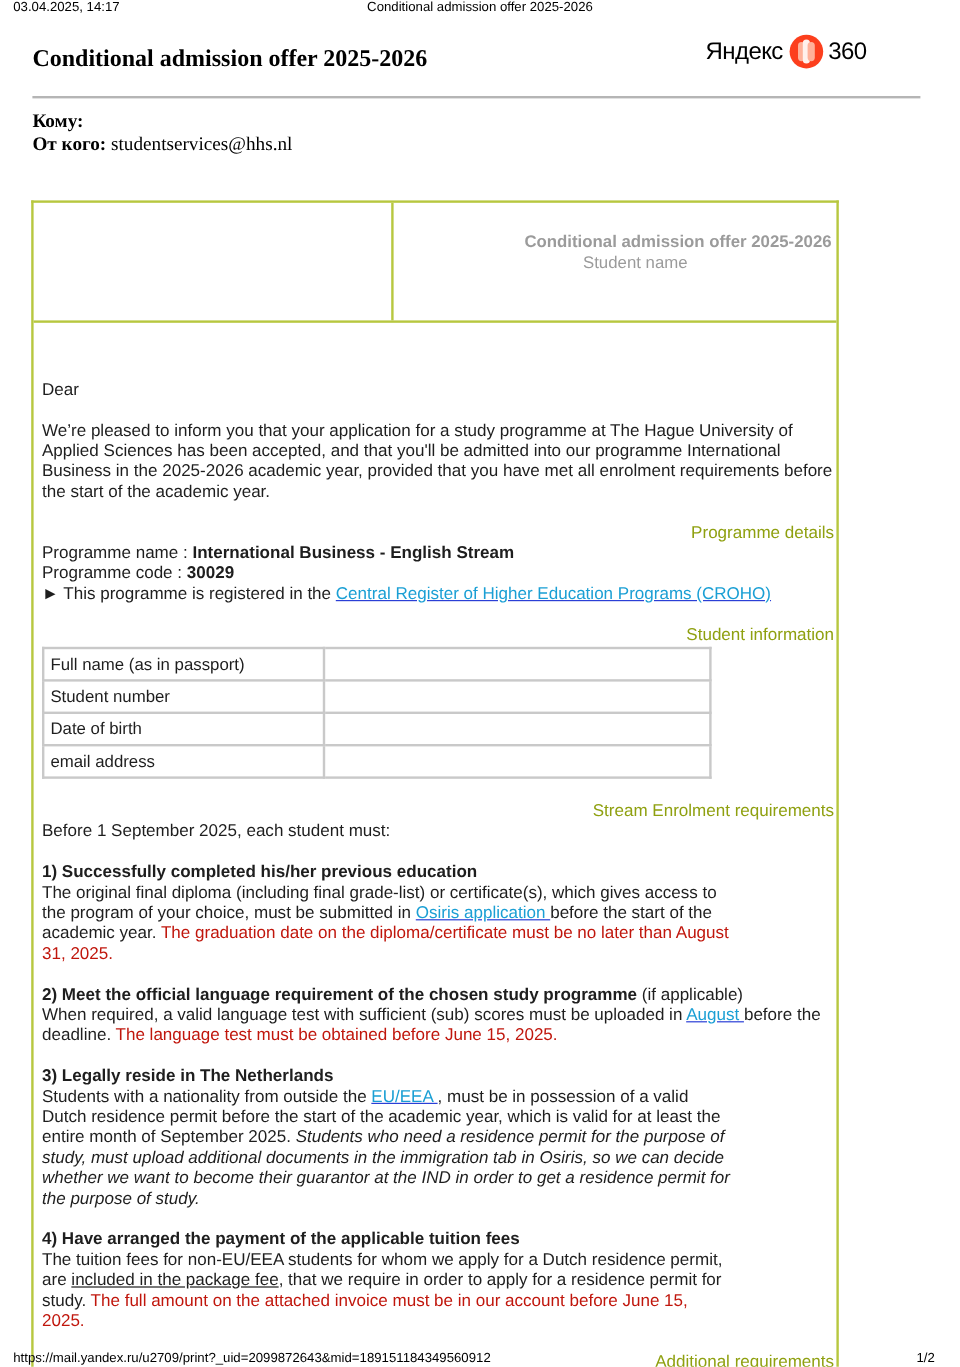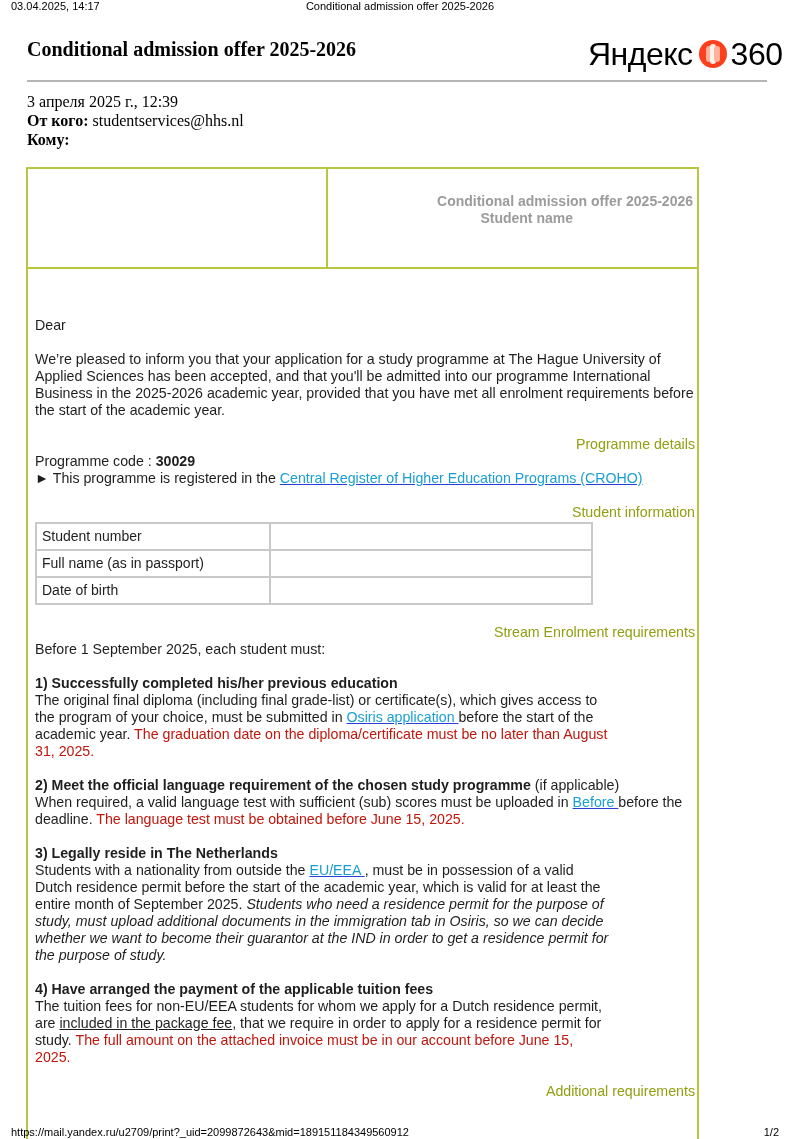--- a/index.html
+++ b/index.html
@@ -1,37 +1,37 @@
 <!DOCTYPE html>
 <html><head>
 <meta charset="utf-8">
 <style>
   html, body { margin: 0; padding: 0; background: #ffffff; }
   body { width: 800px; height: 1139px; position: relative; overflow: hidden; font-family: "Liberation Sans", sans-serif; color: #111; }
   .print-header { position: absolute; top: 0; left: 0; width: 800px; height: 14px; font-size: 11px; color: #000; }
   .print-header .date { position: absolute; left: 11px; top: 0; }
   .print-header .title { position: absolute; left: 0; width: 800px; text-align: center; top: 0; }
   .mail-title { position: absolute; left: 27px; top: 38px; font-family: "Liberation Serif", serif; font-weight: bold; font-size: 20px; color: #000; }
-  .logo { position: absolute; left: 588px; top: 36px; height: 36px; display: flex; align-items: center; font-family: "Liberation Sans", sans-serif; font-size: 32px; color: #000; letter-spacing: -0.5px; }
+  .logo { position: absolute; left: 588px; top: 25px; height: 36px; display: flex; align-items: center; font-family: "Liberation Sans", sans-serif; font-size: 20px; color: #000; letter-spacing: -0.5px; }
   .logo .brand { font-weight: normal; }
   .logo .mark { width: 28px; height: 28px; border-radius: 50%; background: #fc3f1d; margin: 0 4px 0 6px; position: relative; display: inline-block; }
   .logo .mark::before, .logo .mark::after { content: ""; position: absolute; top: 6px; width: 6px; height: 16px; border-radius: 3px; background: #ffb199; }
   .logo .mark::before { left: 7px; }
   .logo .mark::after { left: 15px; }
   .logo .mark .mid { position: absolute; left: 11px; top: 4px; width: 6px; height: 20px; border-radius: 3px; background: #fff1ec; }
   .logo .num { font-weight: normal; }
   .hr { position: absolute; left: 27px; top: 80px; width: 740px; height: 0; border-top: 2px solid #b5b5b5; }
   .meta { position: absolute; left: 27px; top: 92px; font-family: "Liberation Serif", serif; font-size: 16px; line-height: 19px; color: #000; }
   .meta b { font-weight: bold; }
   .frame { position: absolute; left: 26px; top: 167px; width: 669px; height: 990px; border-left: 2px solid #b7c73f; border-right: 2px solid #b7c73f; border-top: 2px solid #b7c73f; }
   .head-box { position: absolute; left: 0; top: 0; width: 669px; height: 98px; border-bottom: 2px solid #b7c73f; }
   .head-box .divider { position: absolute; left: 298px; top: 0; width: 2px; height: 98px; background: #b7c73f; }
   .head-box .right { position: absolute; left: 300px; right: 4px; top: 24px; text-align: right; color: #9b9b9b; font-size: 14px; line-height: 17px; }
   .head-box .right .t { font-weight: bold; }
-  .head-box .right .s { padding-right: 120px; font-weight: bold; }
+  .head-box .right .s { padding-right: 120px; }
   .content { position: absolute; left: 7px; top: 124px; width: 660px; font-size: 14.2px; line-height: 17px; color: #1e1e1e; margin-top: 24px; }
   .content p { margin: 0; }
   .gap { height: 17px; }
   .sec { color: #8fa010; font-weight: normal; text-align: right; }
   .red { color: #c0160c; }
   a.lnk { color: #1a9fd4; text-decoration: underline; text-decoration-color: #2b3fd6; }
   .ul { text-decoration: underline; }
   table.info { border-collapse: collapse; margin-top: 1px; width: 558px; }
   table.info td { border: 2px solid #c9c9c9; height: 25px; padding: 0 5px; font-size: 14px; color: #1e1e1e; }
   table.info td.k { width: 222px; }
@@ -53,74 +53,78 @@
   <span class="brand">Яндекс</span>
   <span class="mark">
       <span class="mid"></span>
     </span>
   <span class="num">360</span>
 </div>
 
 <div class="hr"></div>
 
 <div class="meta">
-  <div>3 апреля 2025 г., 12:39</div>
+  <div><b>Кому:</b> <span></span></div>
   <div><b>От кого:</b> <span>studentservices@hhs.nl</span></div>
-  <div><b>Кому:</b> <span></span></div>
 </div>
 
 <div class="frame">
   <div class="head-box">
     <div class="divider"></div>
     <div class="right">
       <div class="t">Conditional admission offer 2025-2026</div>
       <div class="s">Student name</div>
     </div>
   </div>
 
   <div class="content">
     <p>Dear</p>
     <div class="gap"></div>
     <p>We’re pleased to inform you that your application for a study programme at The Hague University of Applied Sciences has been accepted, and that you'll be admitted into our programme International Business in the 2025-2026 academic year, provided that you have met all enrolment requirements before the start of the academic year.</p>
     <div class="gap"></div>
 
     <p class="sec">Programme details</p>
+    <p><span>Programme name : </span><b>International Business - English Stream</b></p>
     <p><span>Programme code : </span><b>30029</b></p>
     <p><span>► This programme is registered in the </span><a class="lnk" href="#">Central Register of Higher Education Programs (CROHO)</a></p>
     <div class="gap"></div>
 
     <p class="sec">Student information</p>
     <table class="info">
       <tbody>
           <tr>
+            <td class="k">Full name (as in passport)</td>
+            <td></td>
+          </tr>
+      <tr>
             <td class="k">Student number</td>
             <td></td>
           </tr>
       <tr>
-            <td class="k">Full name (as in passport)</td>
+            <td class="k">Date of birth</td>
             <td></td>
           </tr>
       <tr>
-            <td class="k">Date of birth</td>
+            <td class="k">email address</td>
             <td></td>
           </tr>
     </tbody>
       </table>
     <div style="height:19px"></div>
 
     <p class="sec">Stream Enrolment requirements</p>
     <p>Before 1 September 2025, each student must:</p>
     <div class="gap"></div>
 
     <p style="font-weight:bold">1) Successfully completed his/her previous education</p>
     <p style="width:575px"><span>The original final diploma (including final grade-list) or certificate(s), which gives access to the program of your choice, must be submitted in </span><a class="lnk" href="#">Osiris application </a><span>before the start of the academic year. </span><span class="red">The graduation date on the diploma/certificate must be no later than August 31, 2025.</span></p>
     <div class="gap"></div>
 
     <p><b>2) Meet the official language requirement of the chosen study programme</b><span> (if applicable)</span></p>
-    <p><span>When required, a valid language test with sufficient (sub) scores must be uploaded in </span><a class="lnk" href="#">Before </a><span>before the deadline. </span><span class="red">The language test must be obtained before June 15, 2025.</span></p>
+    <p><span>When required, a valid language test with sufficient (sub) scores must be uploaded in </span><a class="lnk" href="#">August </a><span>before the deadline. </span><span class="red">The language test must be obtained before June 15, 2025.</span></p>
     <div class="gap"></div>
 
     <p style="font-weight:bold">3) Legally reside in The Netherlands</p>
     <p style="width:575px"><span>Students with a nationality from outside the </span><a class="lnk" href="#">EU/EEA </a><span>, must be in possession of a valid Dutch residence permit before the start of the academic year, which is valid for at least the entire month of September 2025. </span><i>Students who need a residence permit for the purpose of study, must upload additional documents in the immigration tab in Osiris, so we can decide whether we want to become their guarantor at the IND in order to get a residence permit for the purpose of study.</i></p>
     <div class="gap"></div>
 
     <p style="font-weight:bold">4) Have arranged the payment of the applicable tuition fees</p>
     <p style="width:575px"><span>The tuition fees for non-EU/EEA students for whom we apply for a Dutch residence permit, are </span><span class="ul">included in the package fee</span><span>, that we require in order to apply for a residence permit for study. </span><span class="red">The full amount on the attached invoice must be in our account before June 15, 2025.</span></p>
     <div class="gap"></div>
 

